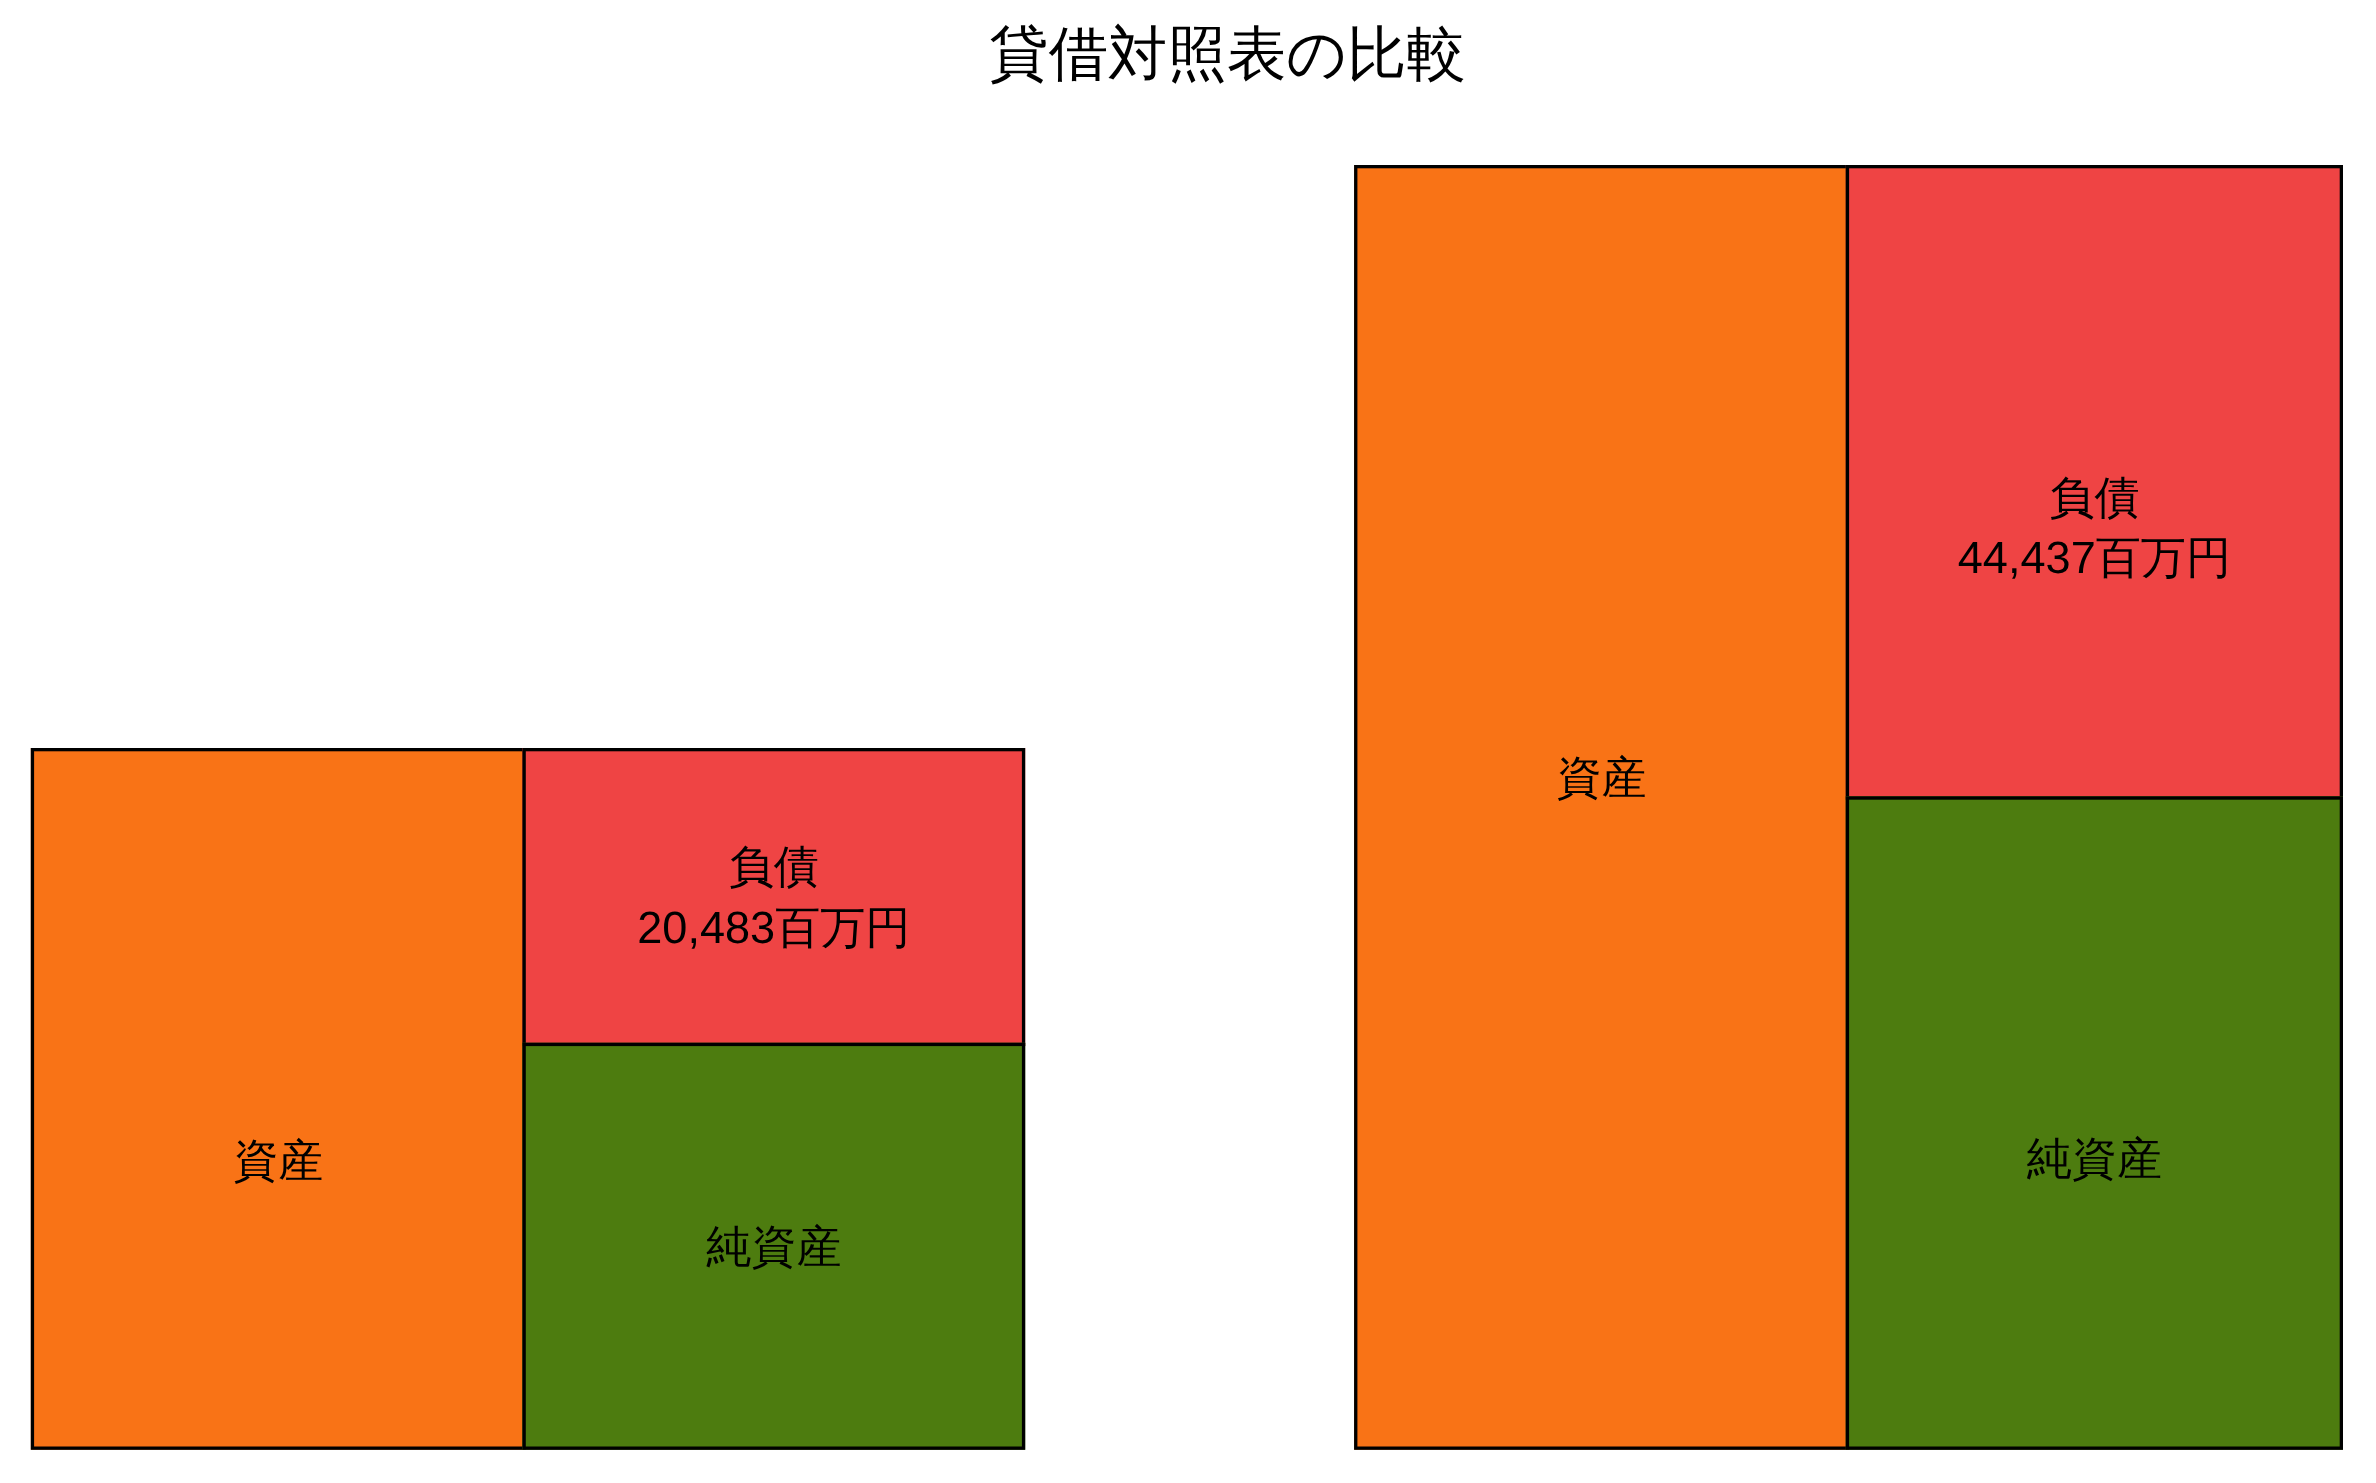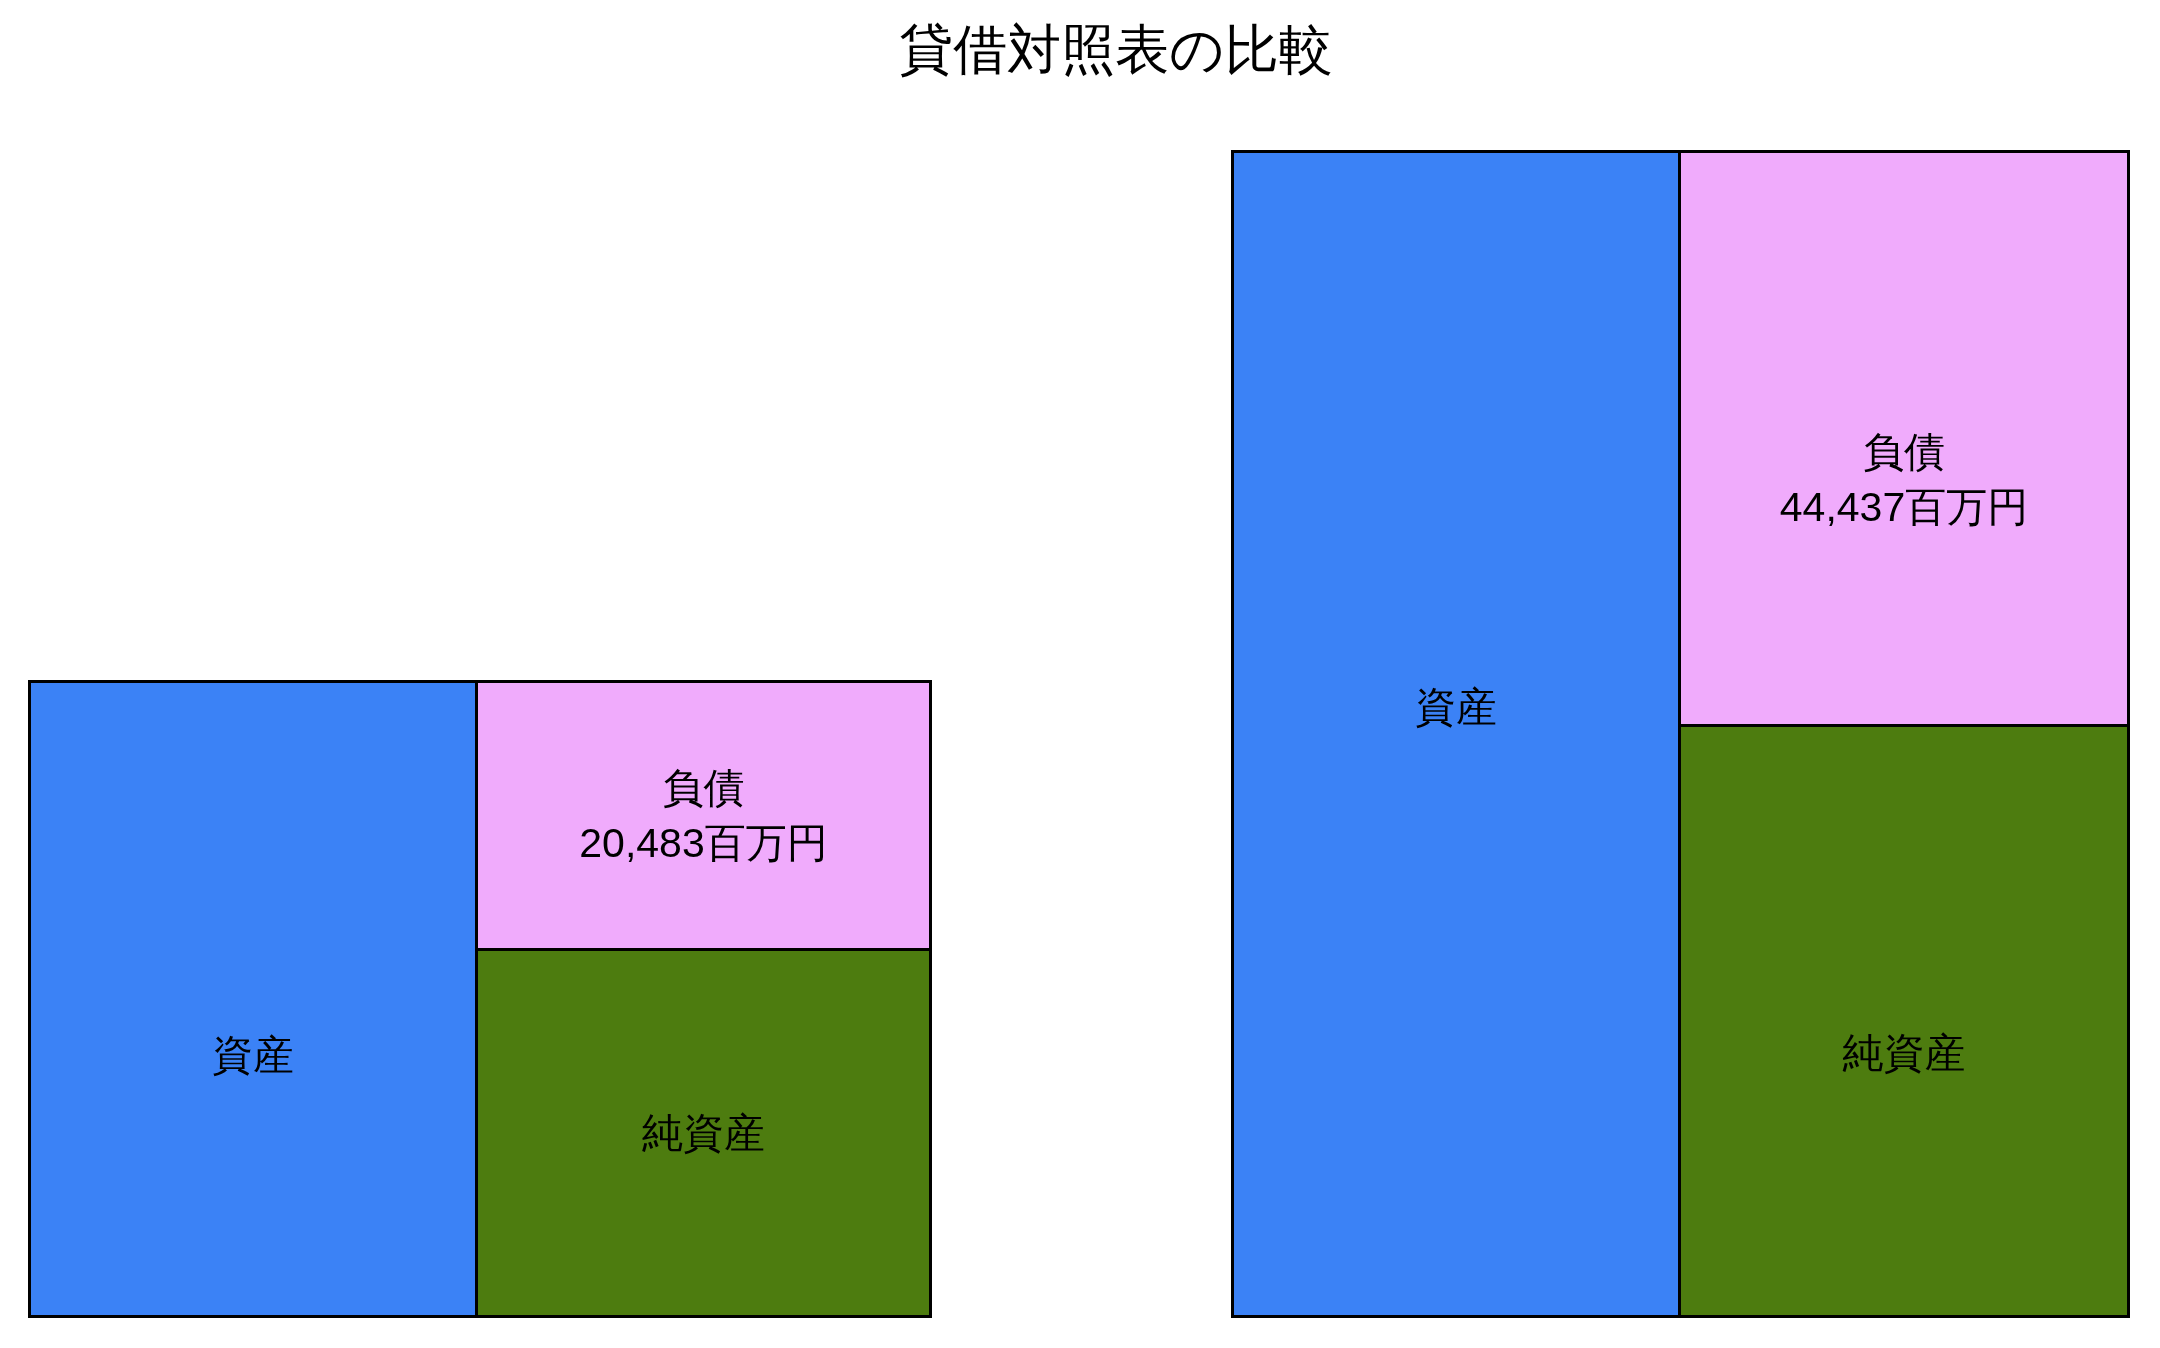--- a/index.html
+++ b/index.html
@@ -39,22 +39,22 @@
     position: absolute;
     box-sizing: border-box;
     border: 3px solid #000000;
     display: flex;
     align-items: center;
     justify-content: center;
     text-align: center;
     overflow: hidden;
   }
 
-  .bs-assets   { background: #3b82f6; }
-  .bs-liab     { background: #f0abfc; }
+  .bs-assets   { background: #f97316; }
+  .bs-liab     { background: #ef4444; }
   .bs-equity   { background: #4d7c0f; }
 
   .box-label {
     font-size: 41px;
     line-height: 1.32;
     color: #000000;
     white-space: nowrap;
     padding: 0 6px;
   }
   .box-label .lbl-name { display: block; }

